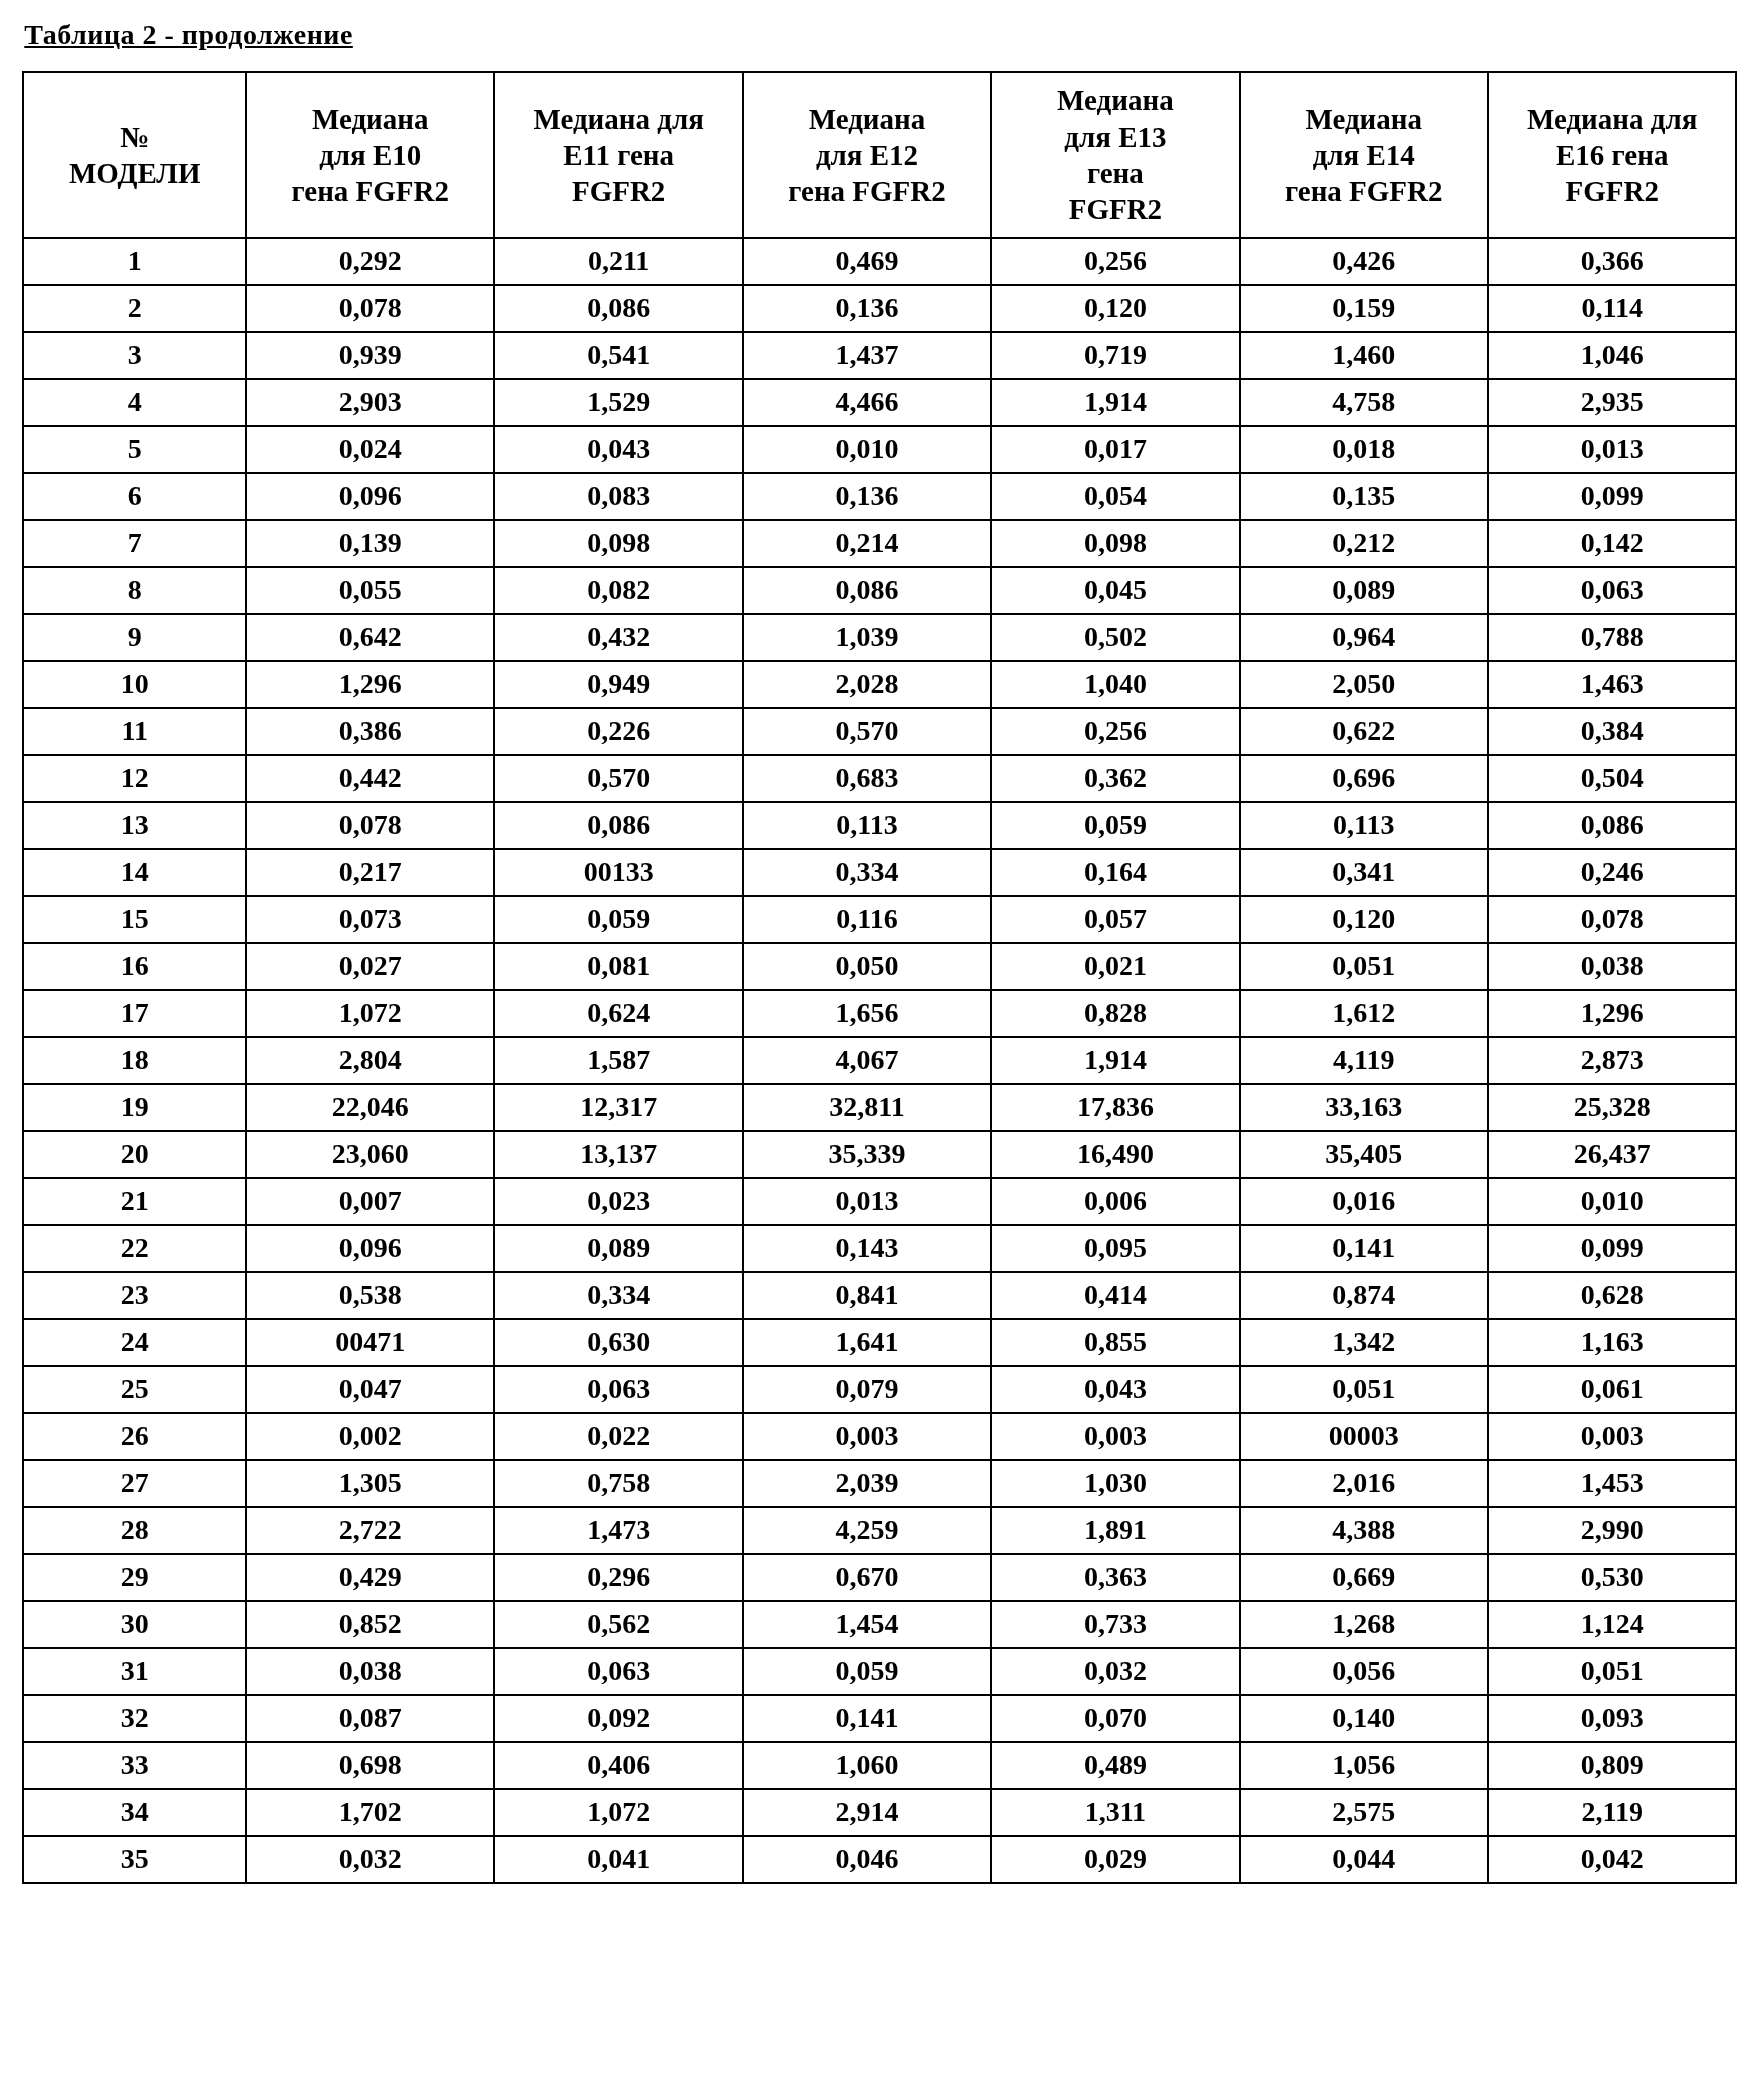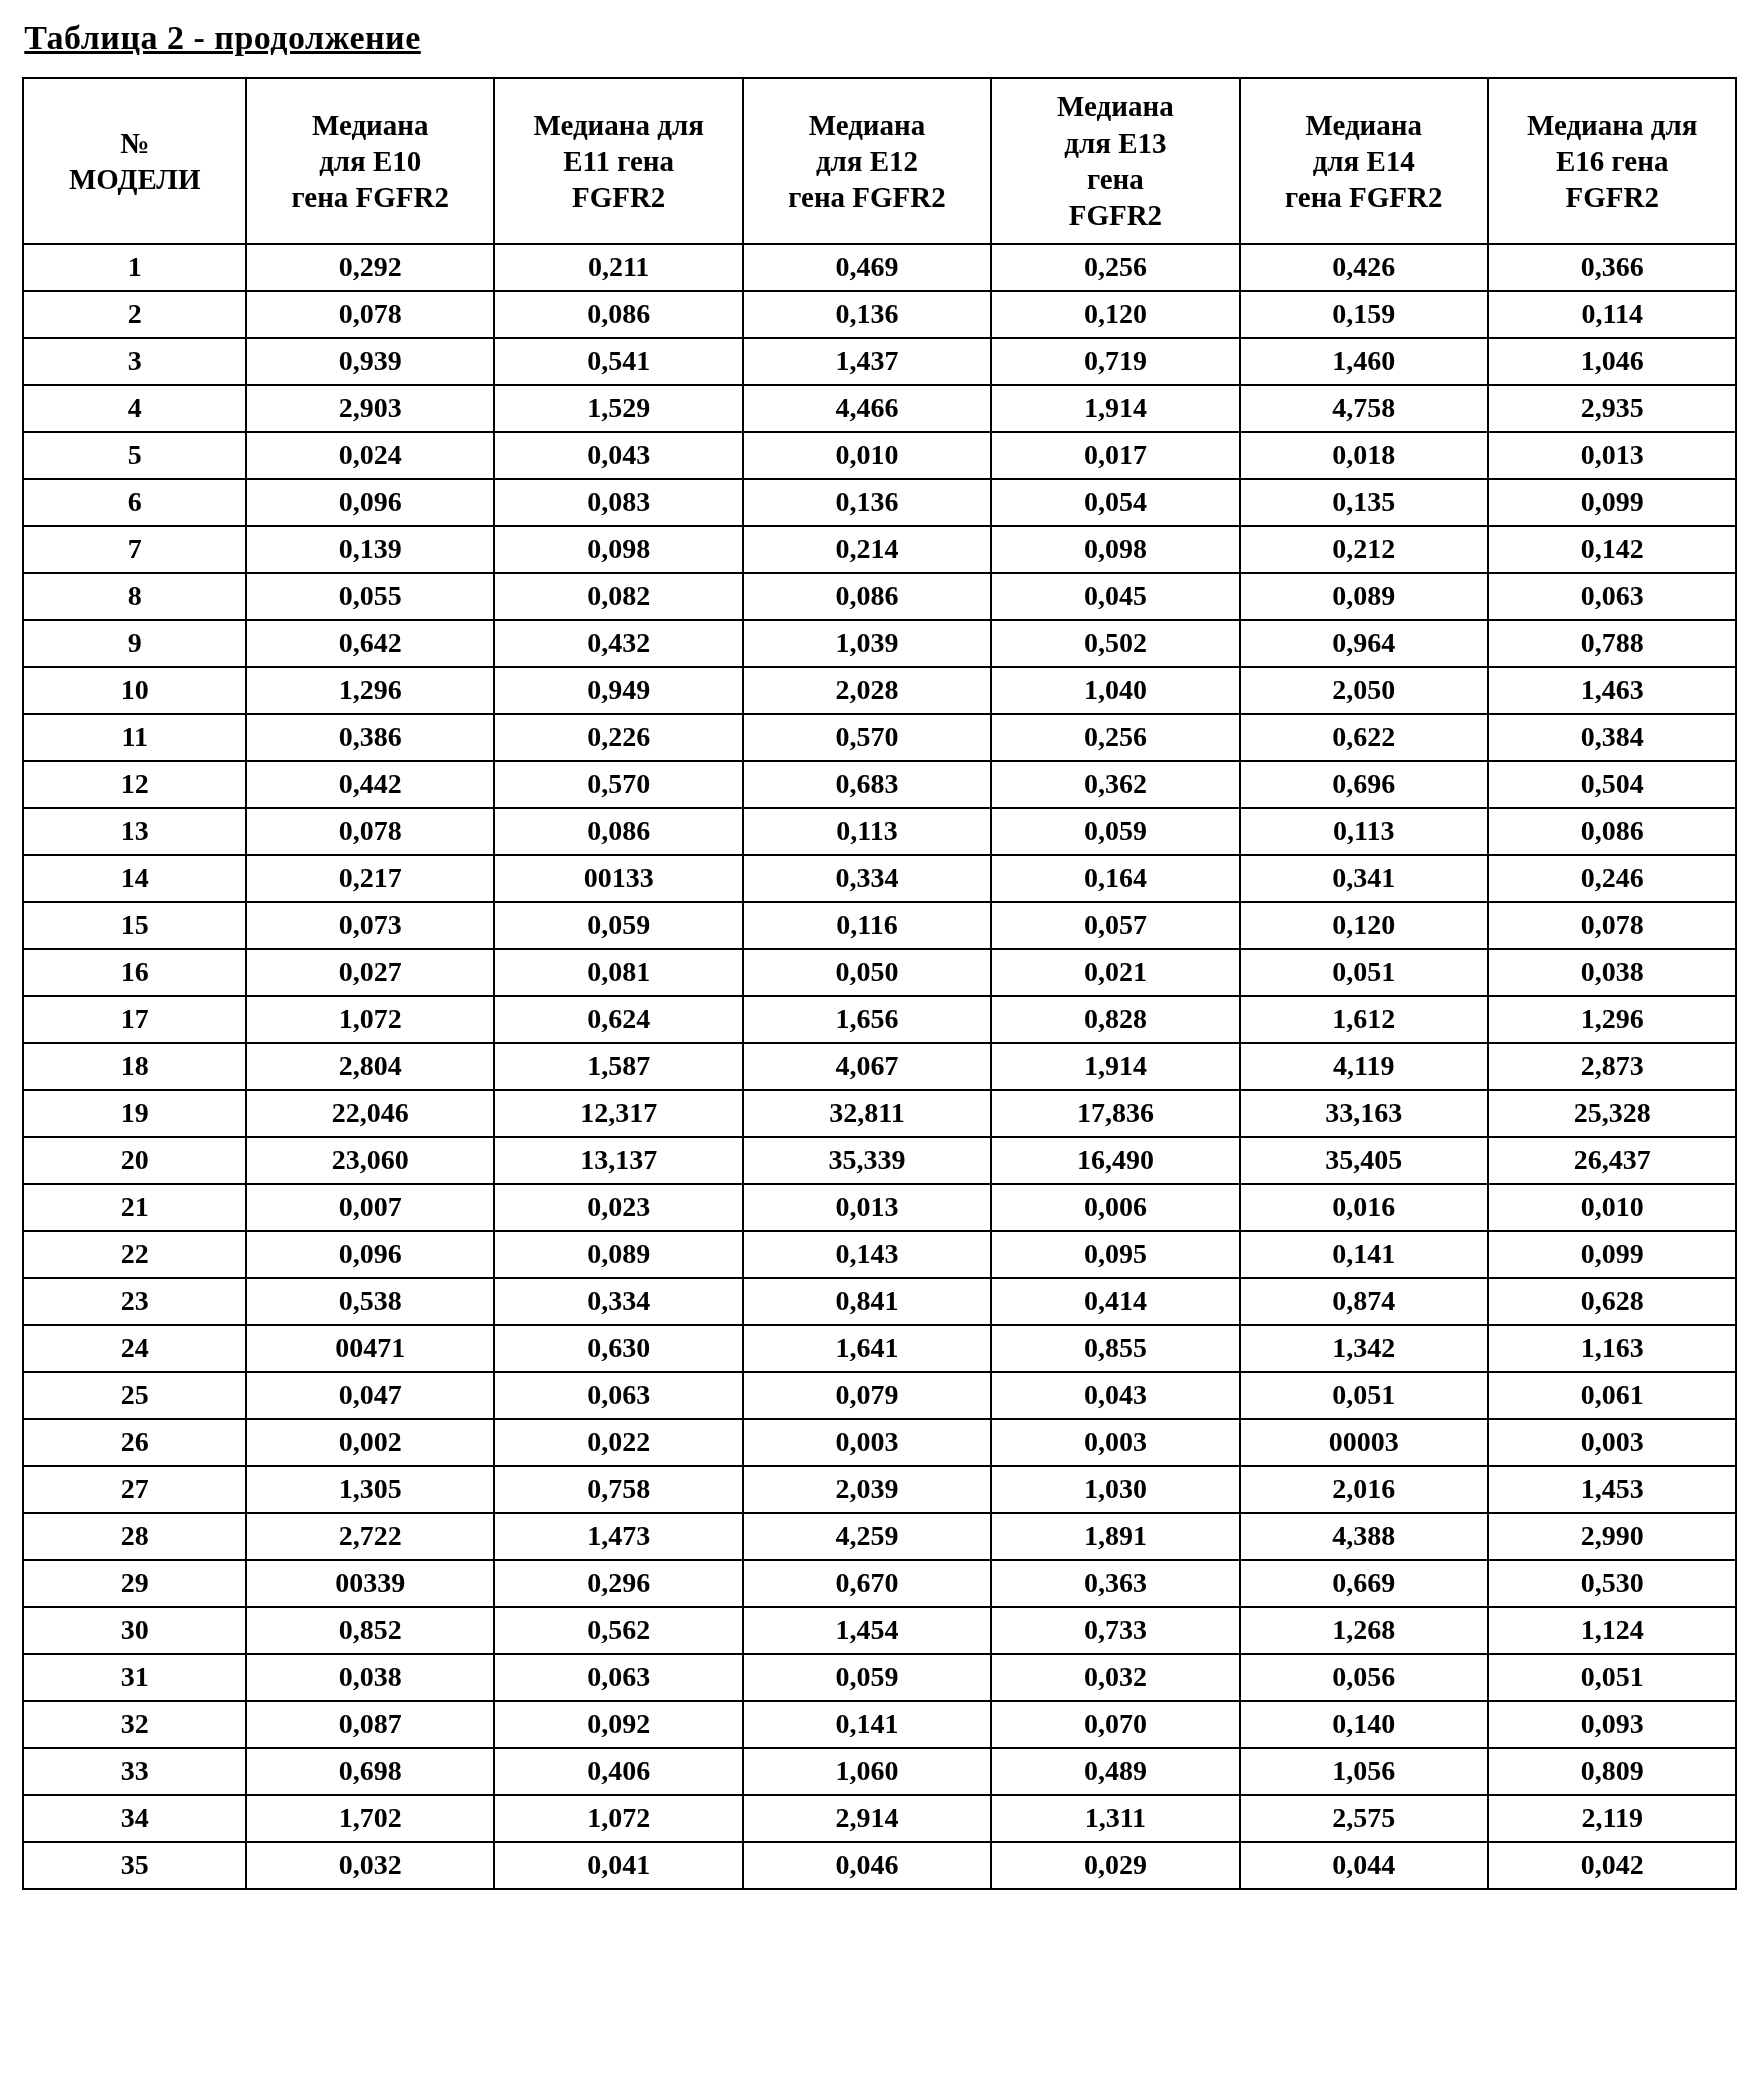--- a/index.html
+++ b/index.html
@@ -10,21 +10,21 @@
     font-family: "Liberation Serif", "DejaVu Serif", serif;
   }
   .page {
     width: 1761px;
     min-height: 2091px;
     box-sizing: border-box;
     padding: 13px 22.4px 22.4px 22.4px;
     background: #ffffff;
   }
   .doc-title {
-    font-size: 34px;
+    font-size: 28px;
     font-weight: bold;
     text-decoration: underline;
     margin: 5.6px 0 20.5px 1.9px;
     letter-spacing: 0.5px;
   }
   table.data-table {
     border-collapse: collapse;
     width: 1715px;
     table-layout: fixed;
     border: 2.8px solid #000000;
@@ -343,21 +343,21 @@
           <td>28</td>
           <td>2,722</td>
           <td>1,473</td>
           <td>4,259</td>
           <td>1,891</td>
           <td>4,388</td>
           <td>2,990</td>
         </tr>
         <tr>
           <td>29</td>
-          <td>00339</td>
+          <td>0,429</td>
           <td>0,296</td>
           <td>0,670</td>
           <td>0,363</td>
           <td>0,669</td>
           <td>0,530</td>
         </tr>
         <tr>
           <td>30</td>
           <td>0,852</td>
           <td>0,562</td>

